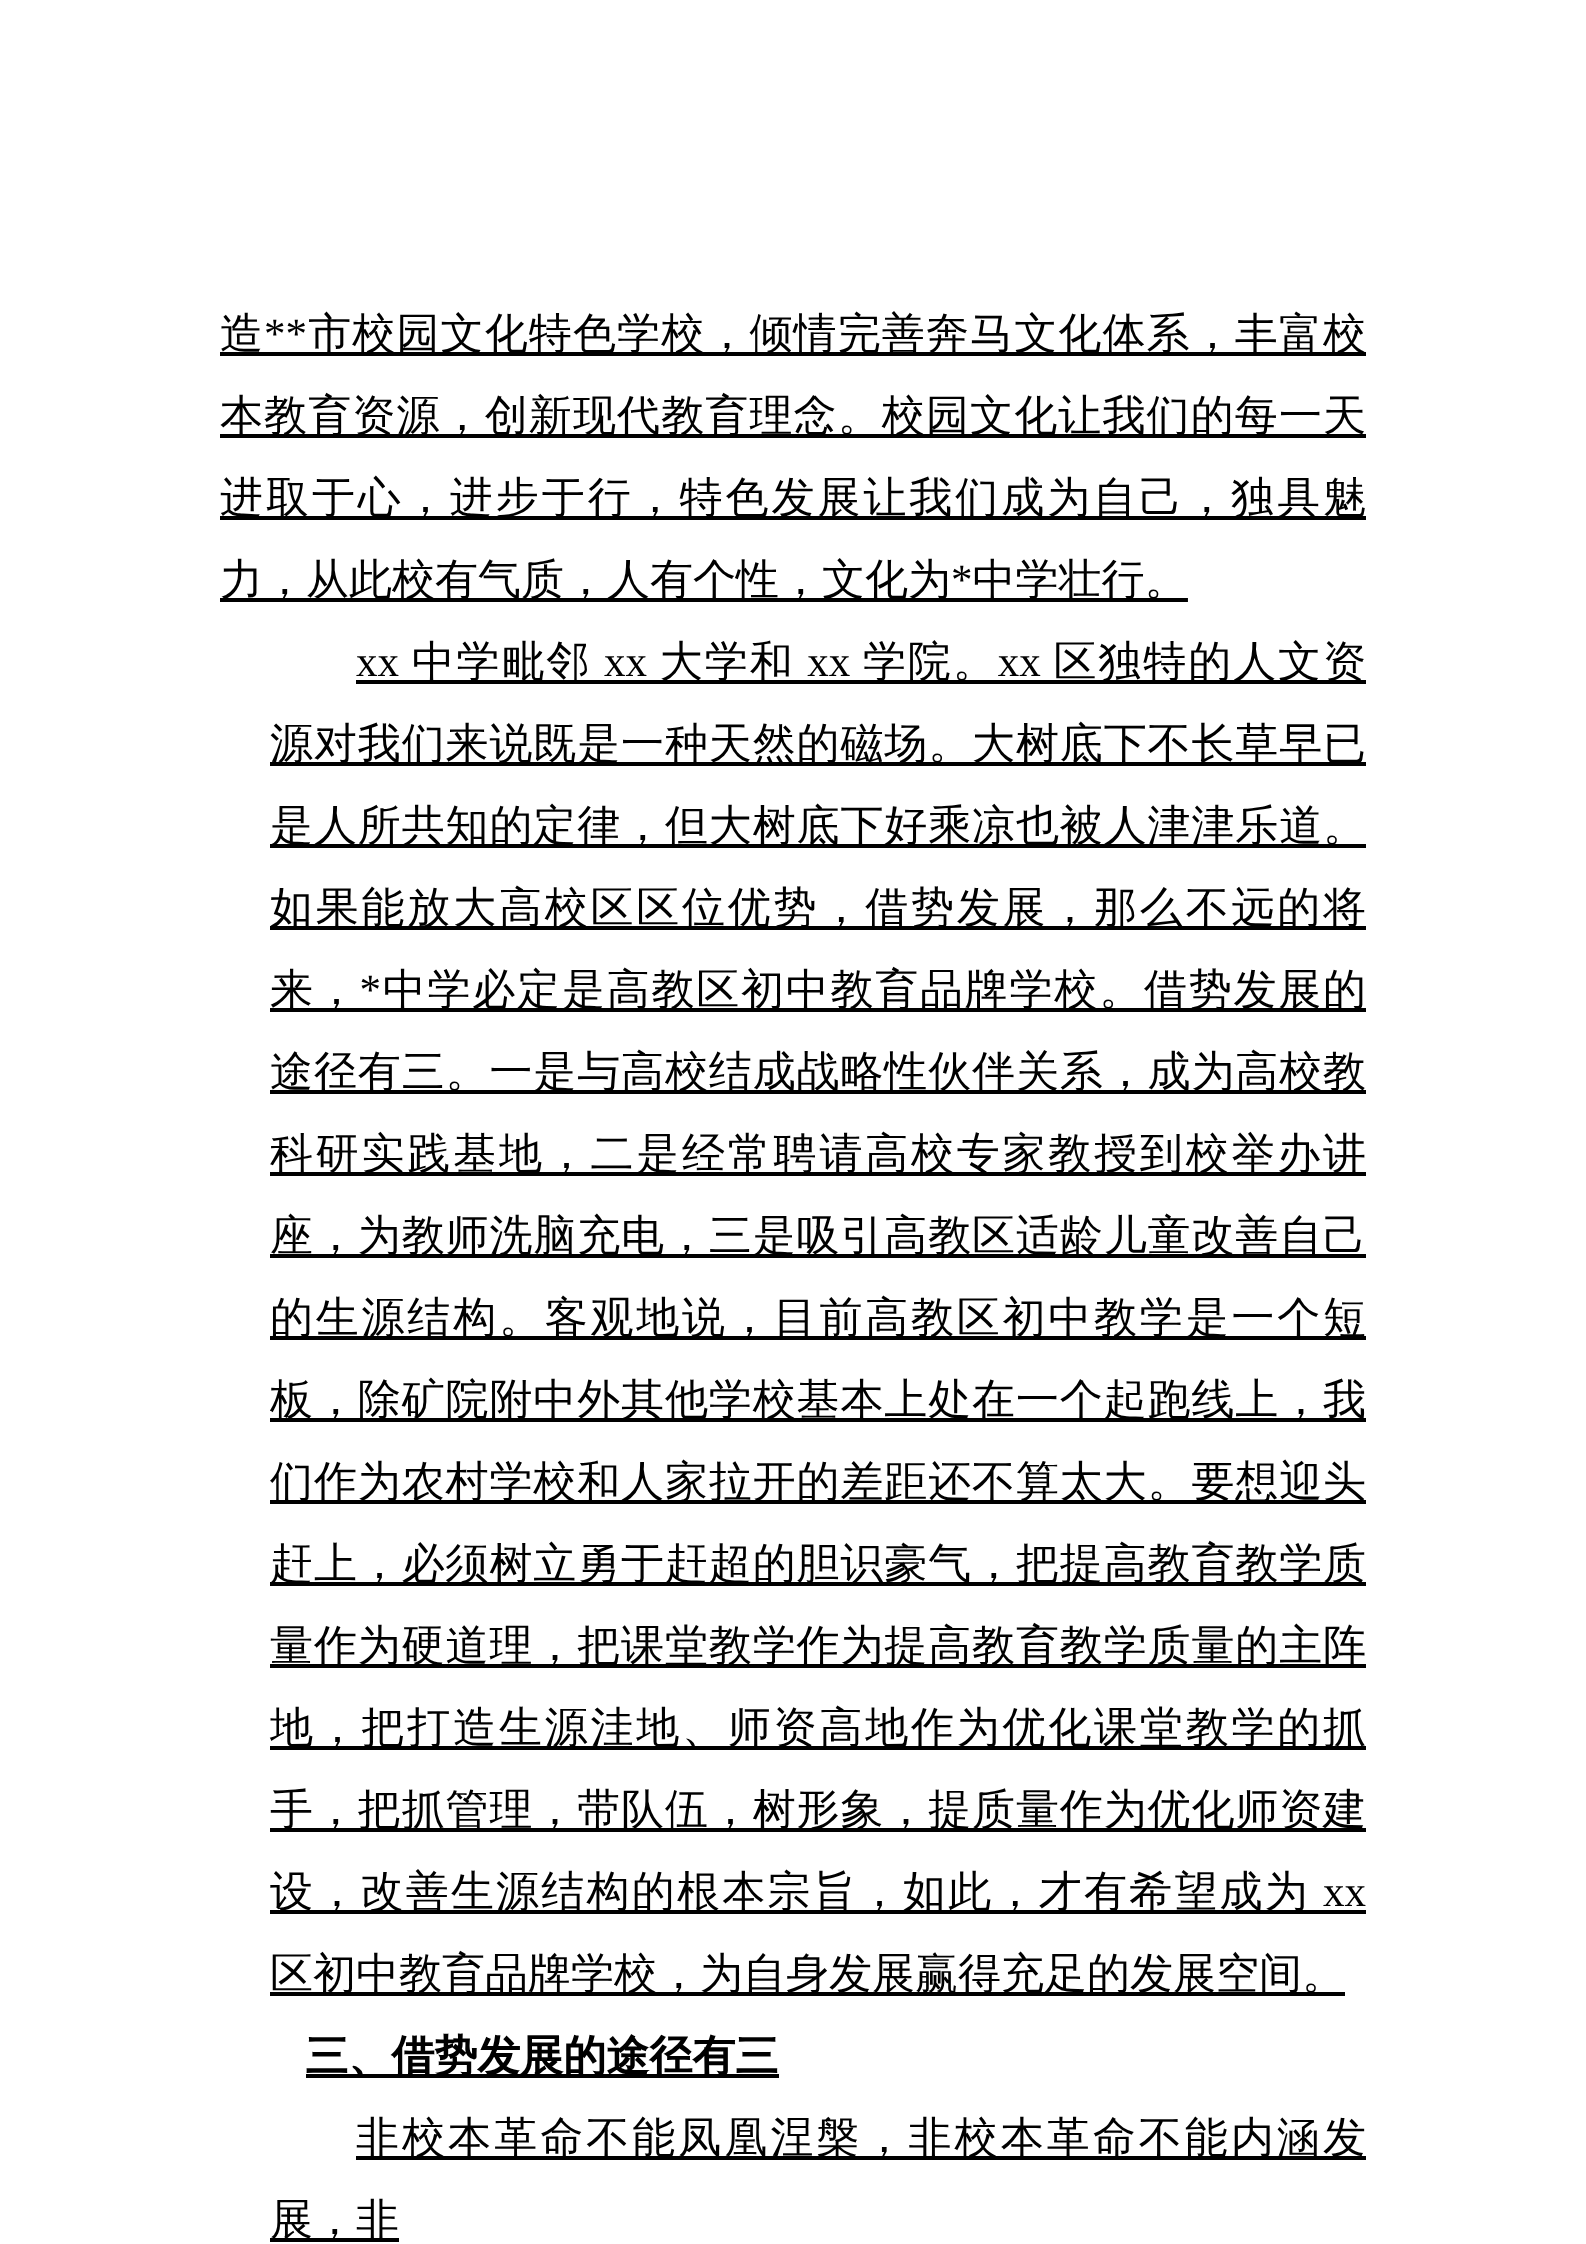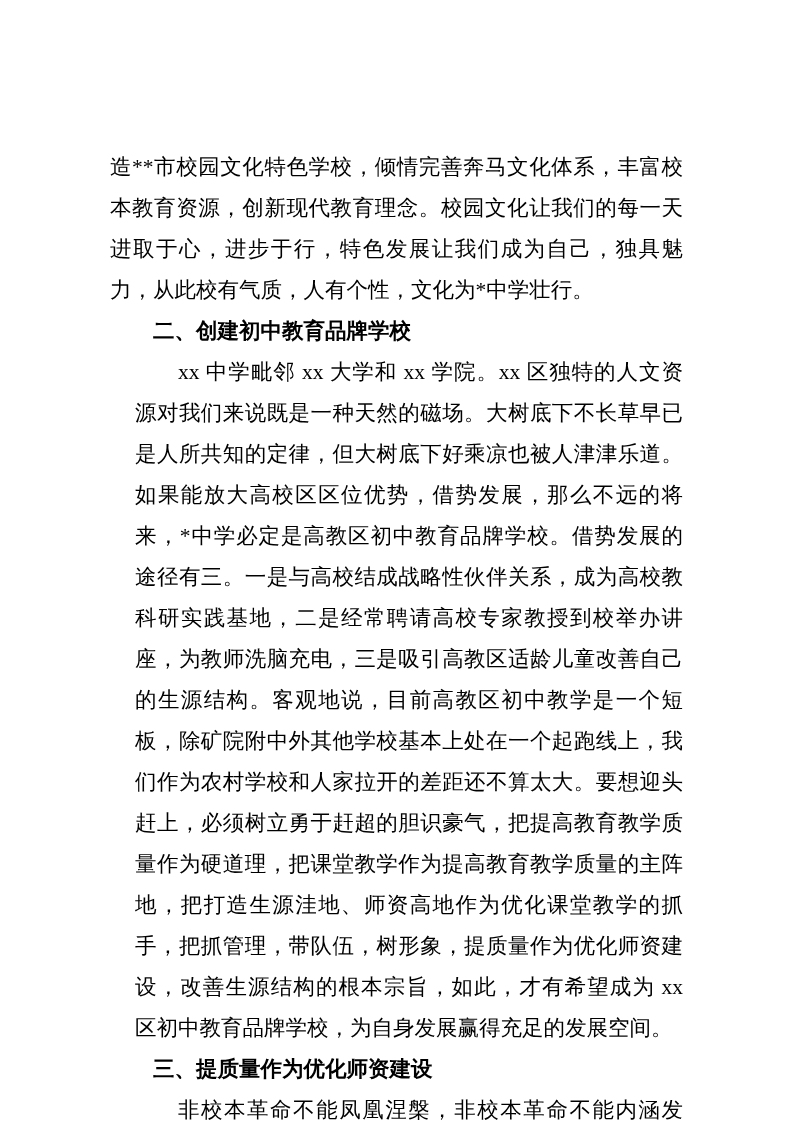--- a/index.html
+++ b/index.html
@@ -1,15 +1,15 @@
 <!DOCTYPE html>
 <html><head>
 <meta charset="utf-8">
 <style>
-  * { margin: 0; padding: 0; box-sizing: border-box; }
+  * { margin: 0; padding: 0; box-sizing: border-box; text-decoration: underline; }
   html, body {
     background: #ffffff;
   }
   body {
     width: 793px;
     height: 1122px;
     overflow: hidden;
   }
   .page {
     width: 793px;
@@ -34,17 +34,16 @@
   .para.heading {
     font-weight: bold;
     text-indent: 2em;
   }
 </style>
 </head>
 <body>
 
 <div class="page">
     <p class="para">造**市校园文化特色学校，倾情完善奔马文化体系，丰富校本教育资源，创新现代教育理念。校园文化让我们的每一天进取于心，进步于行，特色发展让我们成为自己，独具魅力，从此校有气质，人有个性，文化为*中学壮行。</p>
-    <p class="para heading">二、创建初中教育品牌学校</p>
     <p class="para indent">xx 中学毗邻 xx 大学和 xx 学院。xx 区独特的人文资源对我们来说既是一种天然的磁场。大树底下不长草早已是人所共知的定律，但大树底下好乘凉也被人津津乐道。如果能放大高校区区位优势，借势发展，那么不远的将来，*中学必定是高教区初中教育品牌学校。借势发展的途径有三。一是与高校结成战略性伙伴关系，成为高校教科研实践基地，二是经常聘请高校专家教授到校举办讲座，为教师洗脑充电，三是吸引高教区适龄儿童改善自己的生源结构。客观地说，目前高教区初中教学是一个短板，除矿院附中外其他学校基本上处在一个起跑线上，我们作为农村学校和人家拉开的差距还不算太大。要想迎头赶上，必须树立勇于赶超的胆识豪气，把提高教育教学质量作为硬道理，把课堂教学作为提高教育教学质量的主阵地，把打造生源洼地、师资高地作为优化课堂教学的抓手，把抓管理，带队伍，树形象，提质量作为优化师资建设，改善生源结构的根本宗旨，如此，才有希望成为 xx 区初中教育品牌学校，为自身发展赢得充足的发展空间。</p>
-    <p class="para heading">三、提质量作为优化师资建设</p>
+    <p class="para heading">三、借势发展的途径有三</p>
     <p class="para indent">非校本革命不能凤凰涅槃，非校本革命不能内涵发展，非</p>
   </div>
 
 </body></html>

